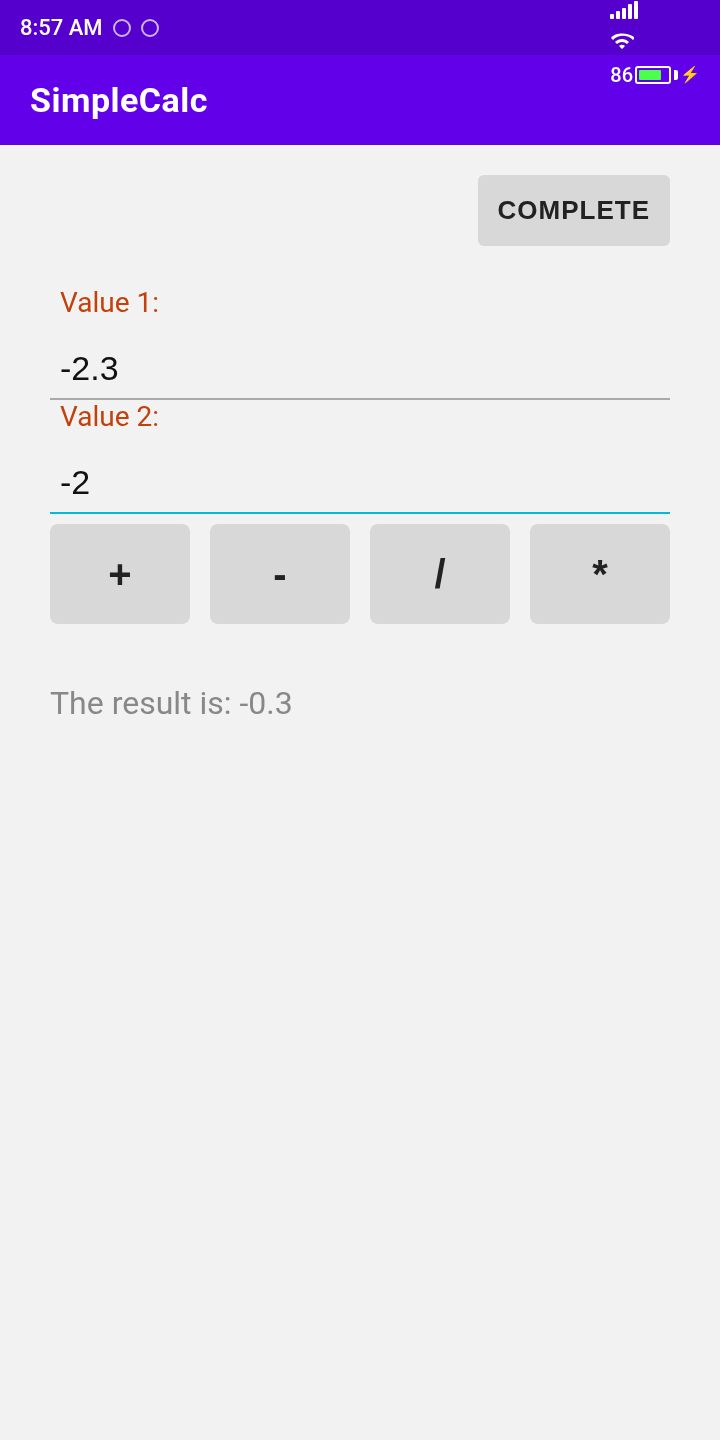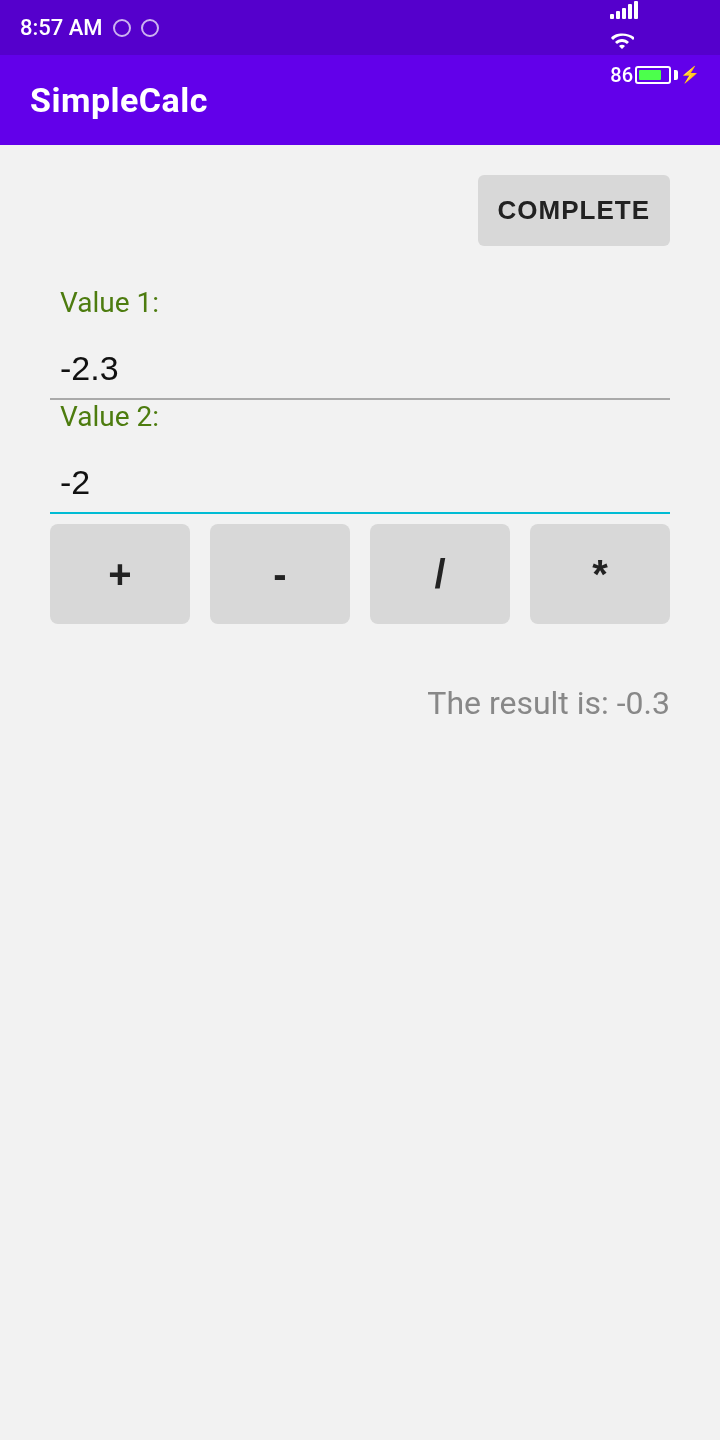--- a/index.html
+++ b/index.html
@@ -128,21 +128,21 @@
       font-size: 26px;
       font-weight: bold;
       color: #222;
       cursor: pointer;
       letter-spacing: 1px;
     }
 
     
     .value-label {
       font-size: 28px;
-      color: #4d7c0f;
+      color: #c2410c;
       margin-bottom: 20px;
       margin-left: 10px;
     }
 
     
     .input-field {
       width: 100%;
       background: transparent;
       border: none;
       border-bottom: 2px solid #aaa;
@@ -172,21 +172,21 @@
       font-weight: bold;
       color: #222;
       cursor: pointer;
       display: flex;
       align-items: center;
       justify-content: center;
     }
 
     
     .result-text {
-      text-align: right;
+      text-align: left;
       font-size: 32px;
       color: #888;
       margin-top: 57px;
     }
   </style>
 </head>
 <body>
 
 <div class="status-bar">
   <div class="status-left">

